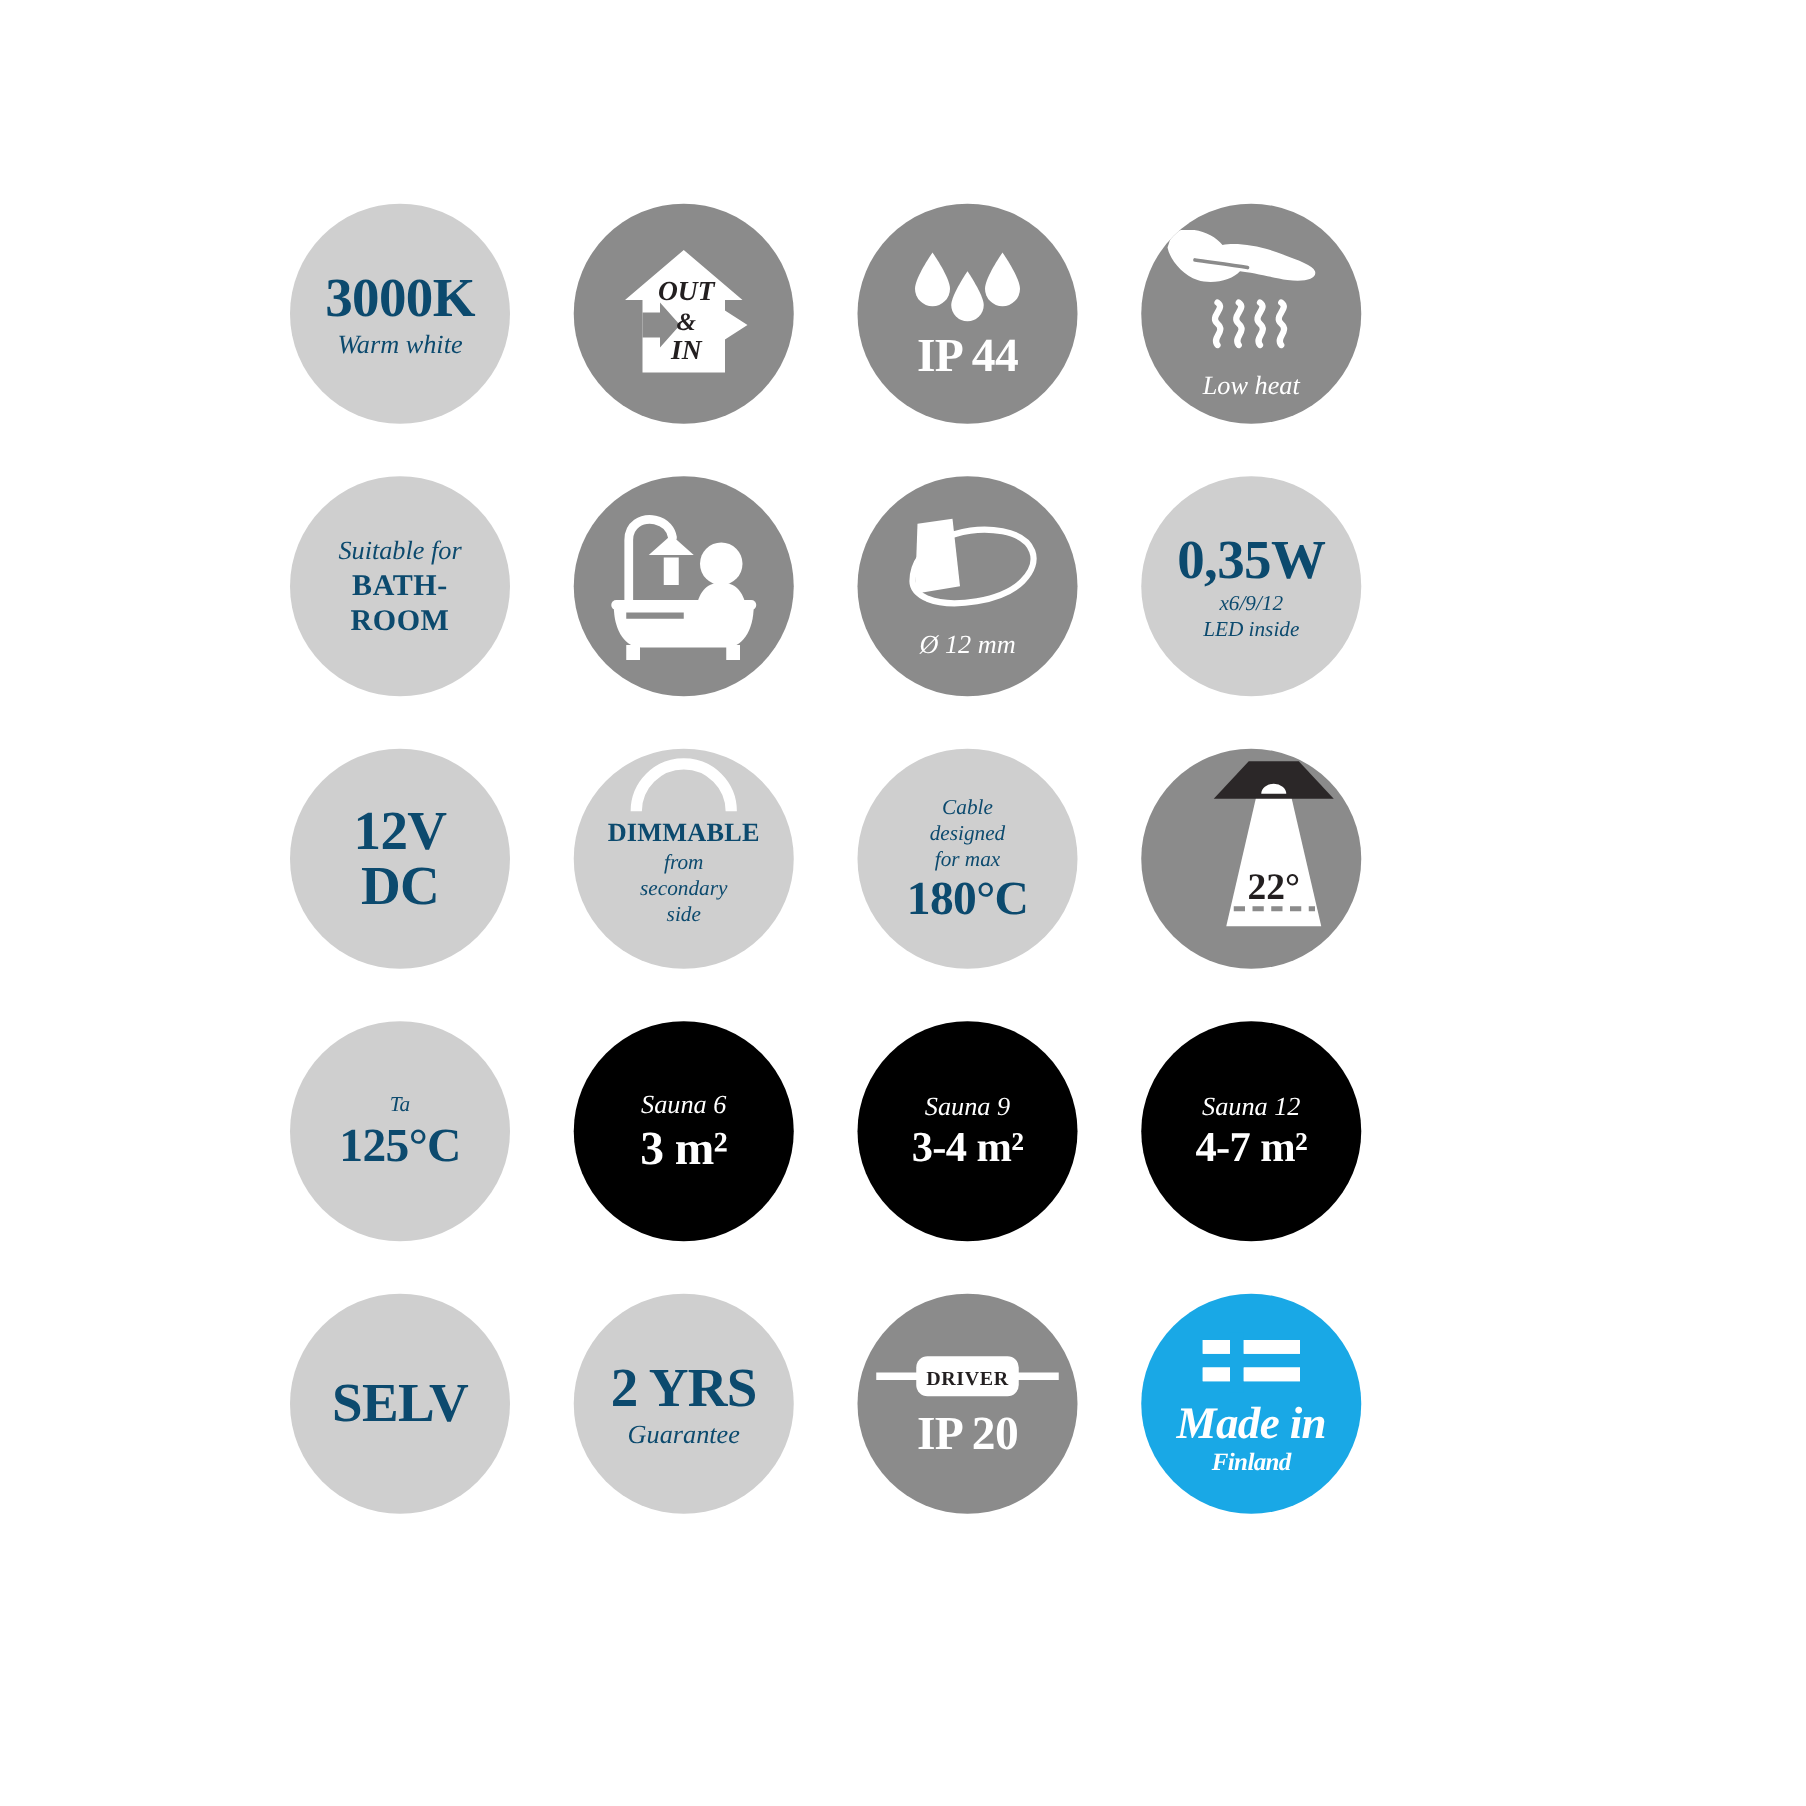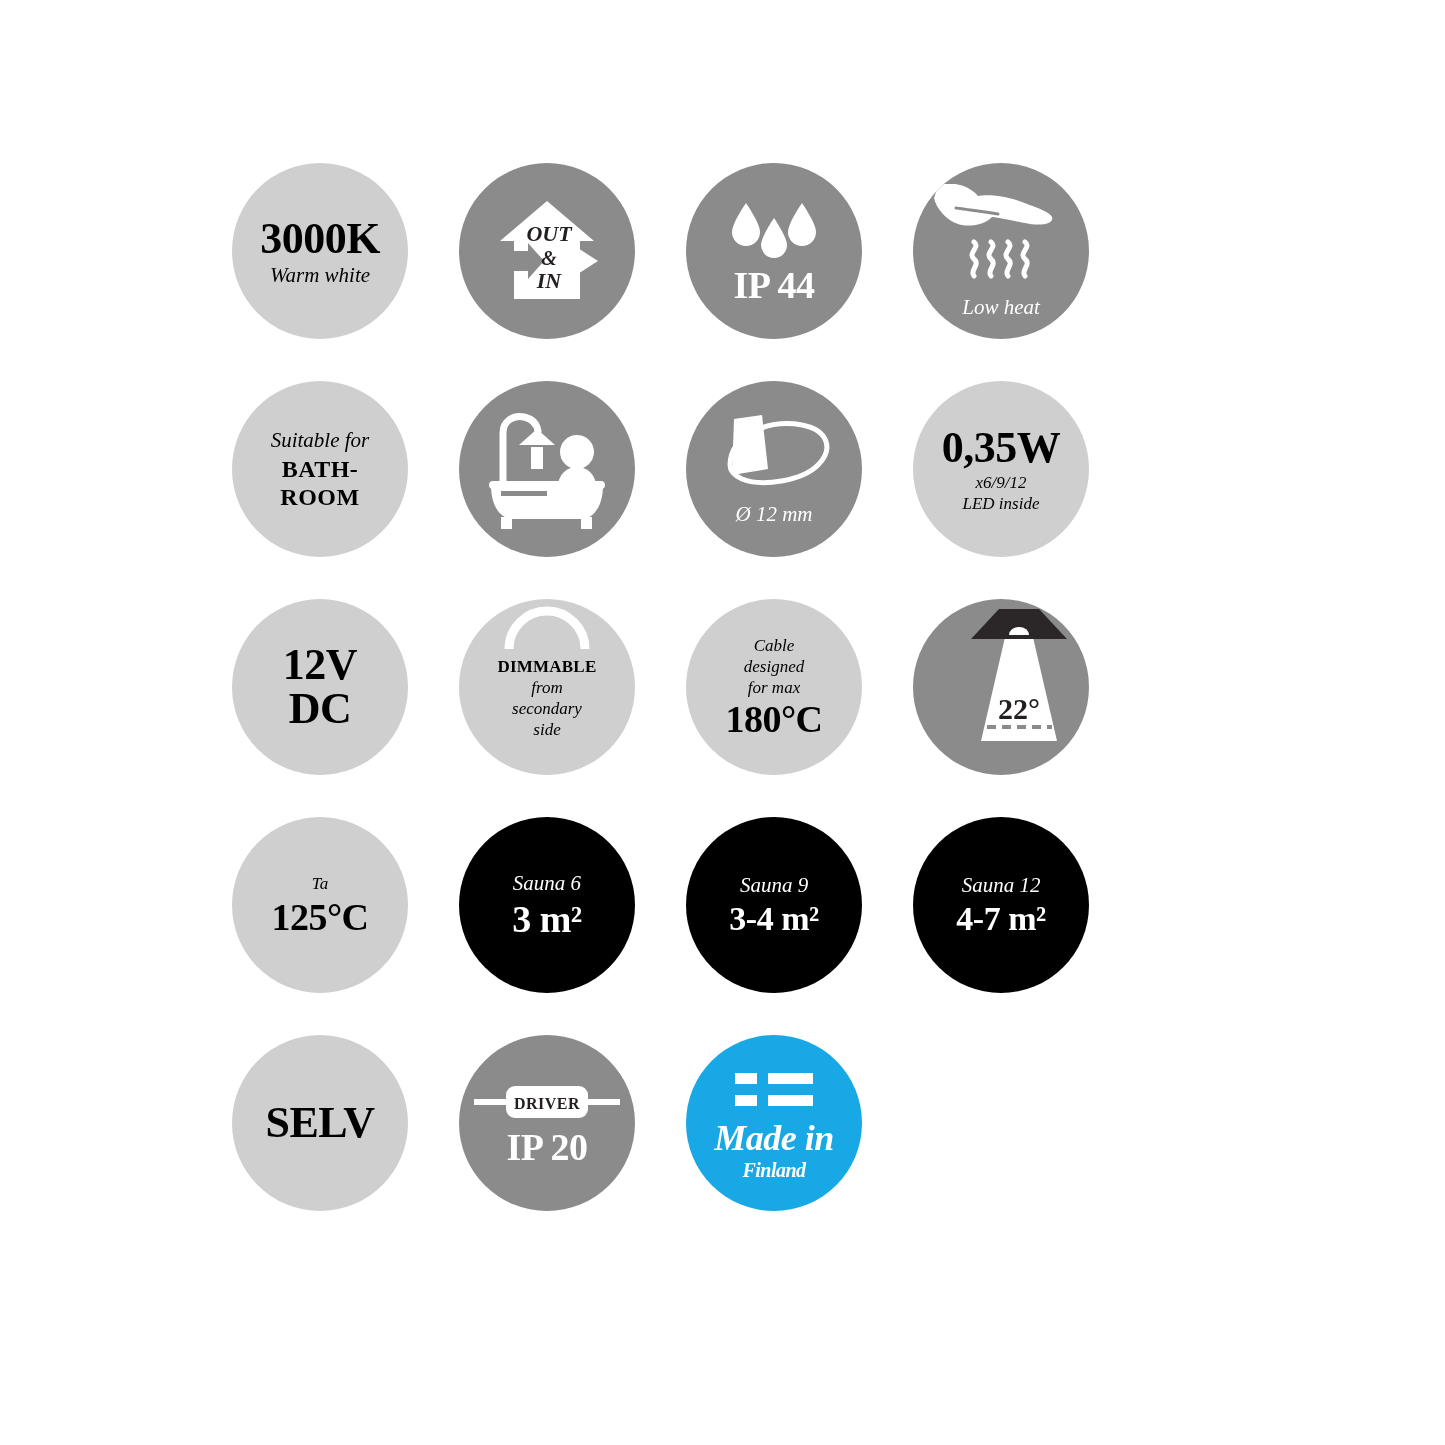--- a/index.html
+++ b/index.html
@@ -72,34 +72,34 @@
     white-space: nowrap;
   }
   .ital-sm { font-size: 17px; }
   .caps {
     font-family: "Liberation Serif", "DejaVu Serif", serif;
     font-weight: bold;
     font-size: 24px;
     letter-spacing: 0.5px;
     white-space: nowrap;
   }
-  .caps-sm { font-size: 17px; letter-spacing: 0.2px; }
+  .caps-sm { font-size: 21px; letter-spacing: 0.2px; }
   .gap-2 { margin-top: 4px; }
   .gap-3 { margin-top: 6px; }
   .stack { display: flex; flex-direction: column; align-items: center; }
 
   
   .icon-art { display: block; }
   .ico-top { margin-bottom: 2px; }
 
   
   .word-block { display: flex; flex-direction: column; align-items: center; }
 
   .u-white { color: #ffffff; }
-  .u-dark  { color: #000000; }
+  .u-dark  { color: #0c4a6e; }
 </style>
 </head>
 <body>
 
 <div id="badge-sheet">
   <div id="badge-grid">
 
     <div class="badge-cell">
       <div class="badge tone-light">
         <div class="stack">
@@ -319,20 +319,28 @@
         </div>
       </div>
     </div>
 
     <div class="badge-cell">
       <div class="badge tone-light">
         <span class="big big-xl u-dark">SELV</span>
       </div>
     </div>
 
+    <div class="badge-cell">
+      <div class="badge tone-light">
+        <div class="stack">
+          <span class="big big-xl u-dark">2 YRS</span>
+          <span class="ital u-dark gap-2">Guarantee</span>
+        </div>
+      </div>
+    </div>
 
     <div class="badge-cell">
       <div class="badge tone-mid">
         <span class="icon-art ico-top">
           <svg width="150" height="42" viewBox="0 0 150 42" aria-hidden="true">
             <line x1="2" y1="21" x2="148" y2="21" stroke="#ffffff" stroke-width="6"></line>
             <rect x="34" y="5" width="82" height="32" rx="9" fill="#ffffff"></rect>
             <text x="75" y="28" text-anchor="middle" fill="#231f20" font-family="Liberation Serif, serif" font-weight="bold" font-size="16" letter-spacing="0.5">DRIVER</text>
           </svg>
         </span>

